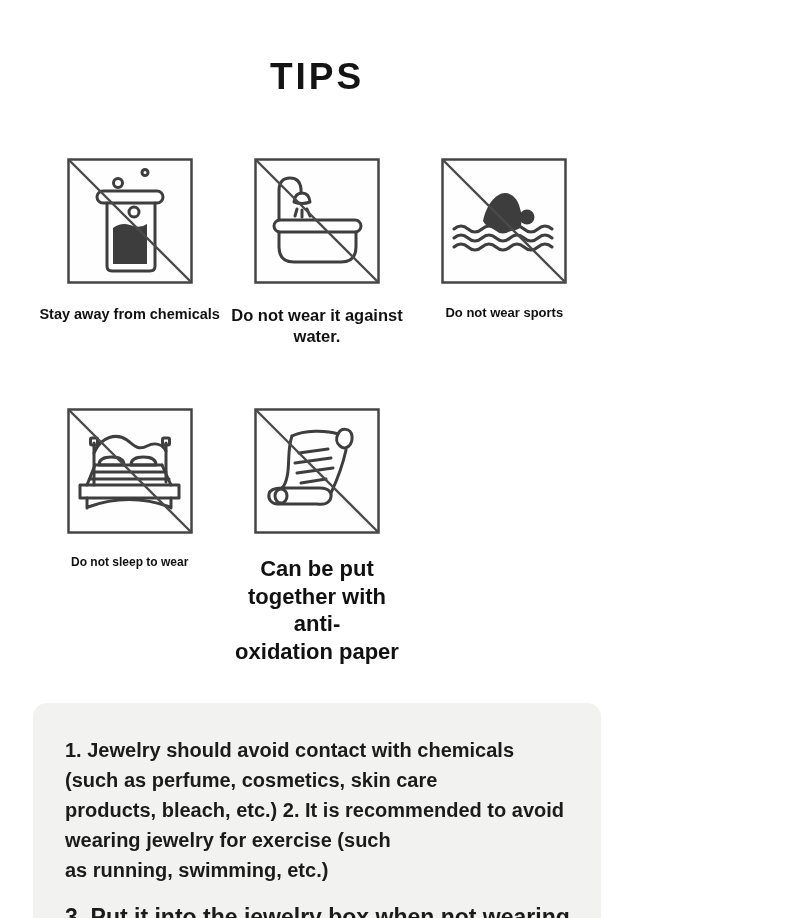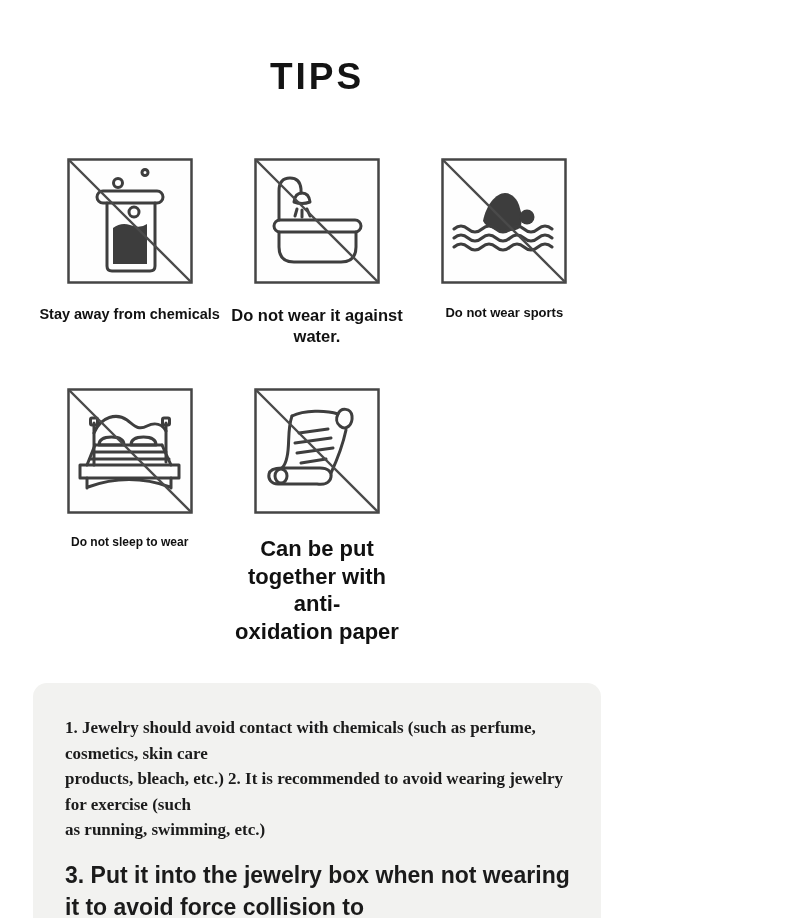--- a/index.html
+++ b/index.html
@@ -12,21 +12,21 @@
   .page-title{
     margin:0;padding-top:56px;text-align:center;
     font-size:37px;font-weight:700;letter-spacing:3px;color:#141414;
   }
   .page-subtitle{
     margin:10px 0 0 0;text-align:center;
     font-size:21px;font-weight:700;color:#101010;
   }
   .tips-grid{
     margin-top:60px;padding:0 36px;
-    display:grid;grid-template-columns:1fr 1fr 1fr;row-gap:42px;
+    display:grid;grid-template-columns:1fr 1fr 1fr;row-gap:62px;
     justify-items:center;align-items:start;
   }
   .tip{display:flex;flex-direction:column;align-items:center;margin:0;}
   .tip-icon{width:126px;height:126px;display:block;}
   .tip-icon svg{display:block;}
   .tip-caption{
     margin-top:21px;font-weight:700;color:#111;text-align:center;
     line-height:1.25;white-space:pre-line;
   }
   .tip:nth-child(1) .tip-caption{font-size:14.5px;}
@@ -35,21 +35,21 @@
   .tip:nth-child(4) .tip-caption{font-size:12px;}
   .tip:nth-child(5) .tip-caption{font-size:22px;}
   .tip:nth-child(6) .tip-caption{font-size:13.5px;text-align:left;width:228px;margin-top:16px;}
   .notes-box{
     margin:38px 33px 0 33px;
     background:#f2f2f0;border-radius:14px;
     padding:32px 30px 30px 32px;
     color:#1b1b1b;
   }
   .note-p{margin:0;font-weight:700;white-space:pre-line;}
-  .note-p1{font-size:17px;line-height:1.5;font-family:Liberation Serif, serif;}
+  .note-p1{font-size:20px;line-height:1.5;}
   .note-p2{font-size:23px;line-height:1.4;margin-top:16px;}
   .g{stroke:#3e3e3e;fill:none;stroke-width:3;stroke-linecap:round;stroke-linejoin:round;}
   .g-fill{fill:#3d3d3d;stroke:none;}
   .frame{fill:#fefefe;stroke:#454545;stroke-width:2.5;}
   .diag{stroke:#4a4a4a;stroke-width:2.4;}
 </style>
 </head>
 <body>
 
 <div class="page">

